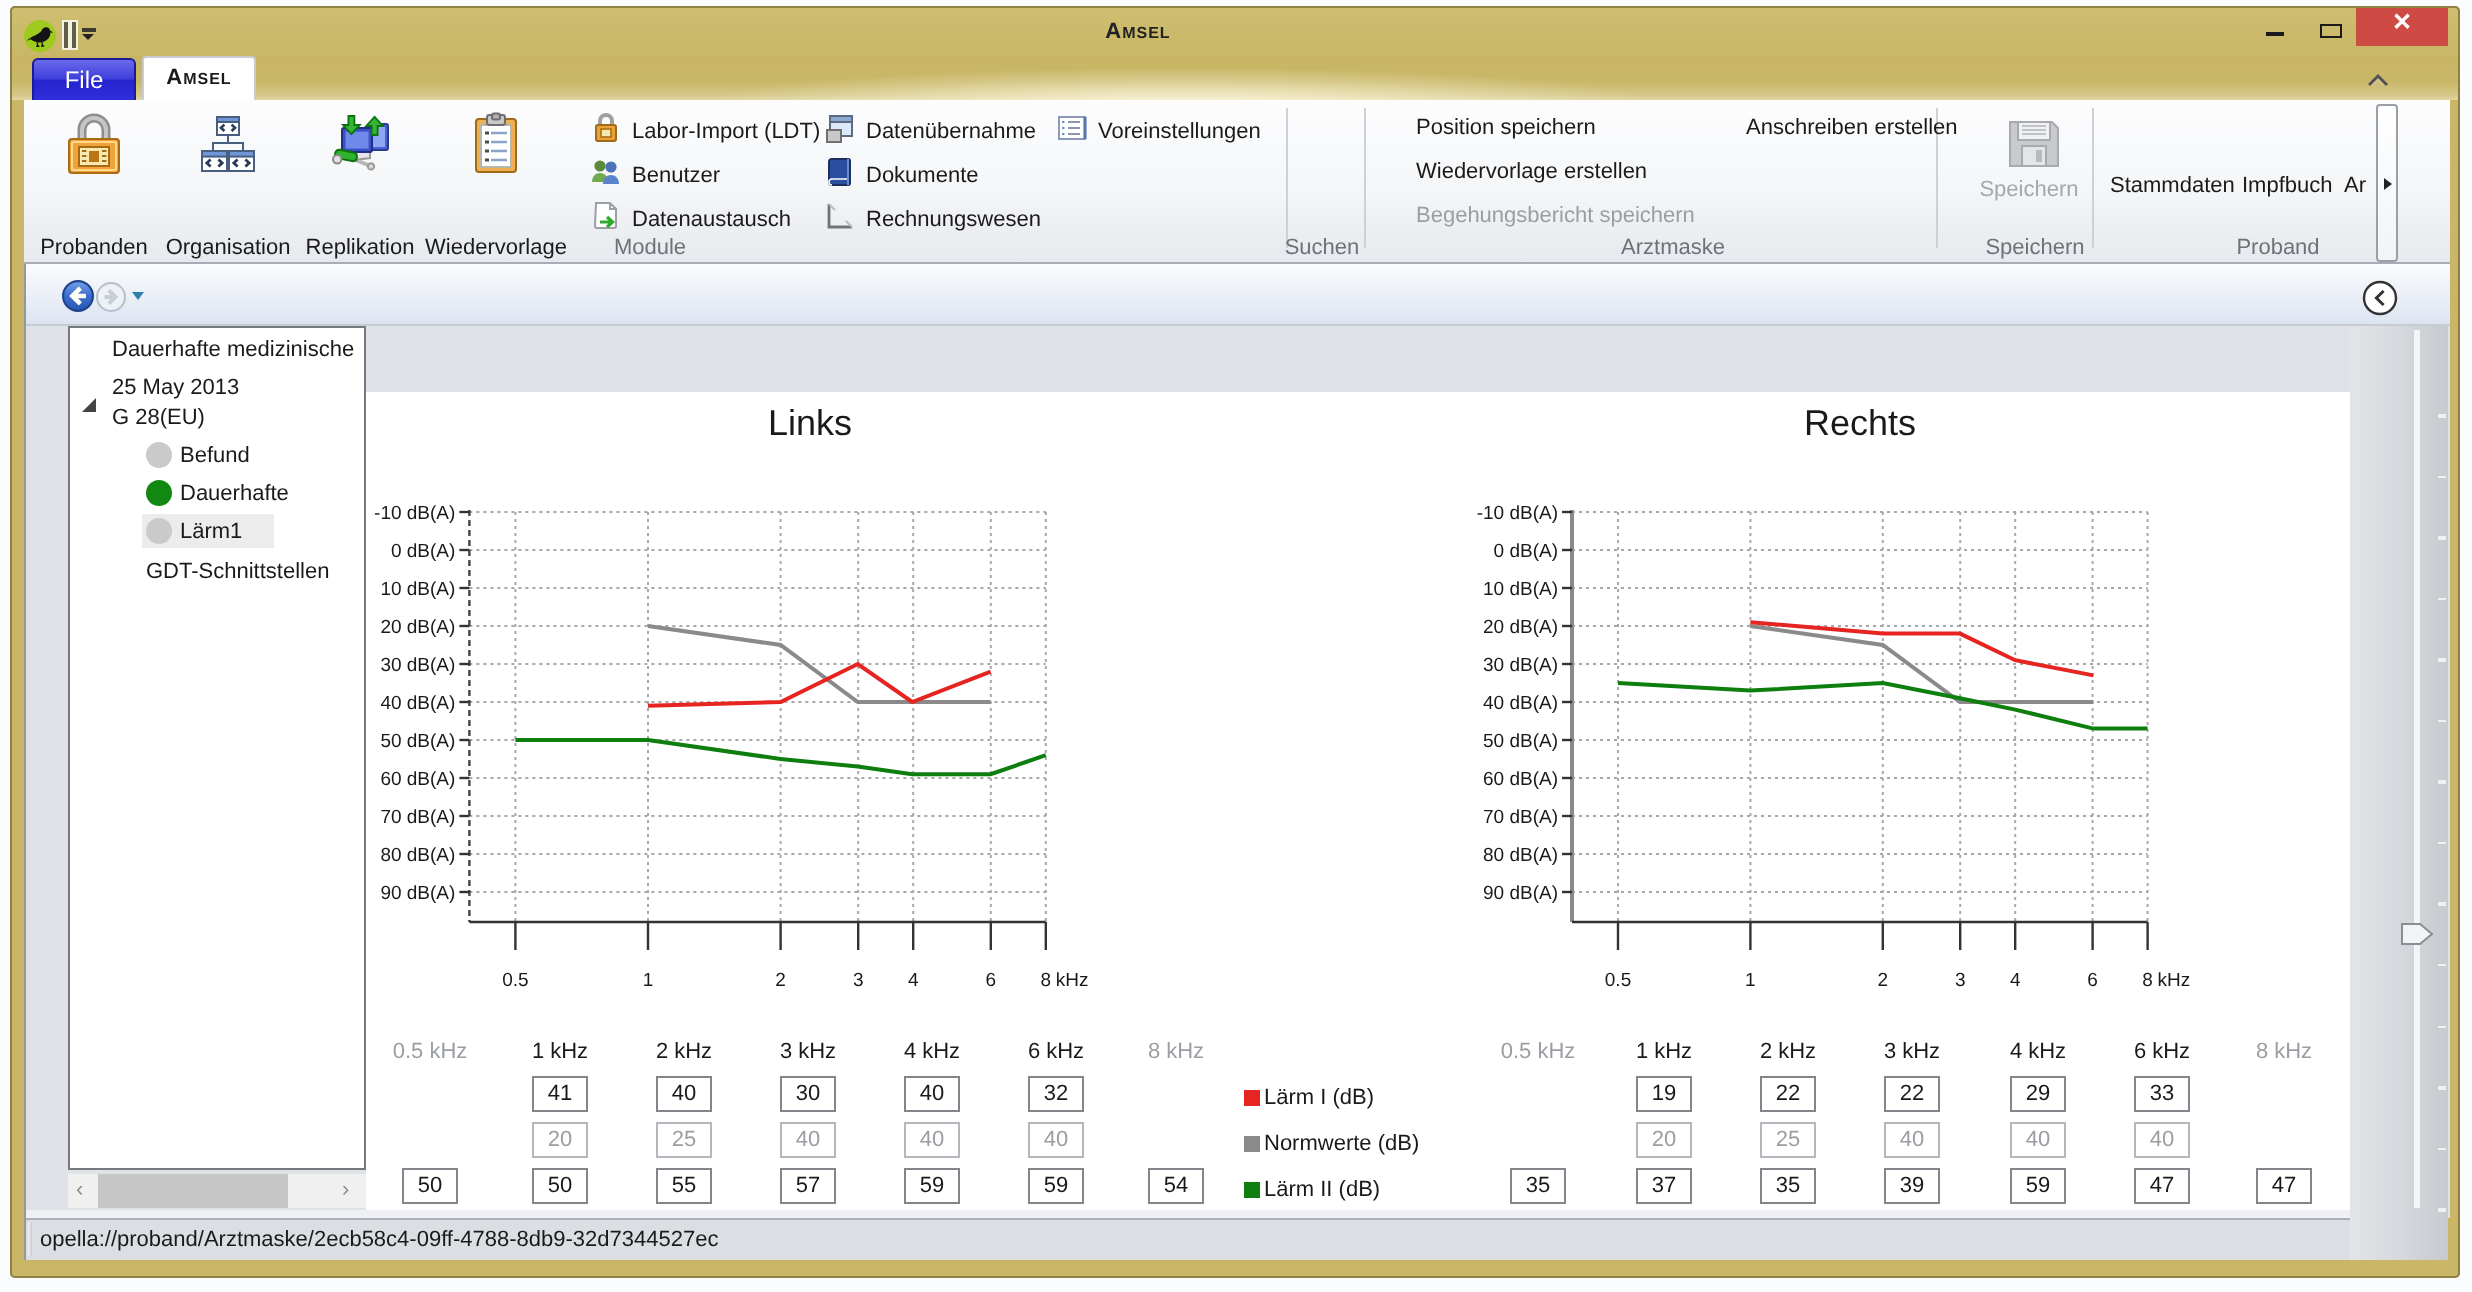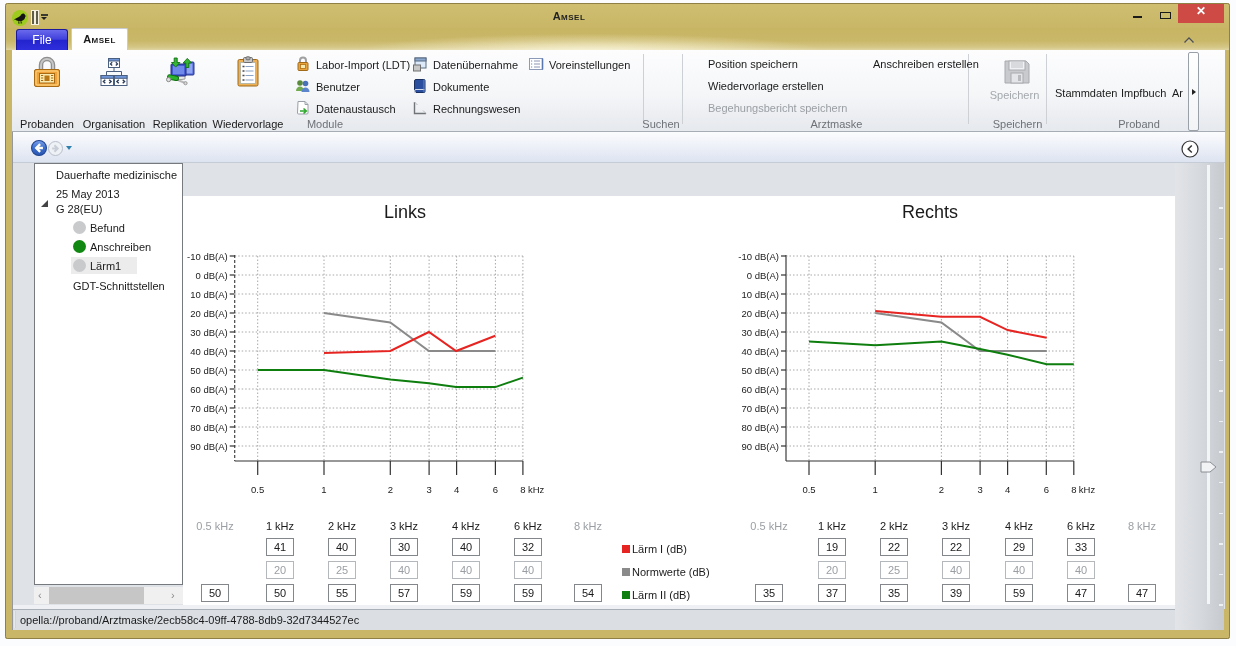--- a/index.html
+++ b/index.html
@@ -247,21 +247,21 @@
     <div id="treepanel">
       <div style="position:absolute;left:21px;top:5px;white-space:nowrap">Dauerhafte medizinische</div>
       <div style="position:absolute;left:5px;top:34px"><svg width="9" height="9" viewBox="0 0 9 9">
             <path d="M8 1 V8 H1 Z" fill="#444"></path>
           </svg></div>
       <div style="position:absolute;left:21px;top:24px;white-space:nowrap">25 May 2013</div>
       <div style="position:absolute;left:21px;top:39px;white-space:nowrap">G 28(EU)</div>
       <div style="position:absolute;left:38px;top:57px;width:13px;height:13px;border-radius:50%;background:#c8cacc"></div>
       <div style="position:absolute;left:55px;top:58px;white-space:nowrap">Befund</div>
       <div style="position:absolute;left:38px;top:76px;width:13px;height:13px;border-radius:50%;background:#118811"></div>
-      <div style="position:absolute;left:55px;top:77px;white-space:nowrap">Anschreiben</div>
+      <div style="position:absolute;left:55px;top:77px;white-space:nowrap">Dauerhafte</div>
       <div style="position:absolute;left:36px;top:93px;width:66px;height:17px;background:#ececec"></div>
       <div style="position:absolute;left:38px;top:95px;width:13px;height:13px;border-radius:50%;background:#c8cacc"></div>
       <div style="position:absolute;left:55px;top:96px;white-space:nowrap">Lärm1</div>
       <div style="position:absolute;left:38px;top:116px;white-space:nowrap">GDT-Schnittstellen</div>
     </div>
     <div id="chartarea">
       <svg width="984" height="424" viewBox="0 0 984 424" style="position:absolute;left:0;top:0">
         <text x="222" y="21.5" font-size="18" fill="#1a1a1a" text-anchor="middle">Links</text>
         <text x="747" y="21.5" font-size="18" fill="#1a1a1a" text-anchor="middle">Rechts</text>
         <g id="gridL">

